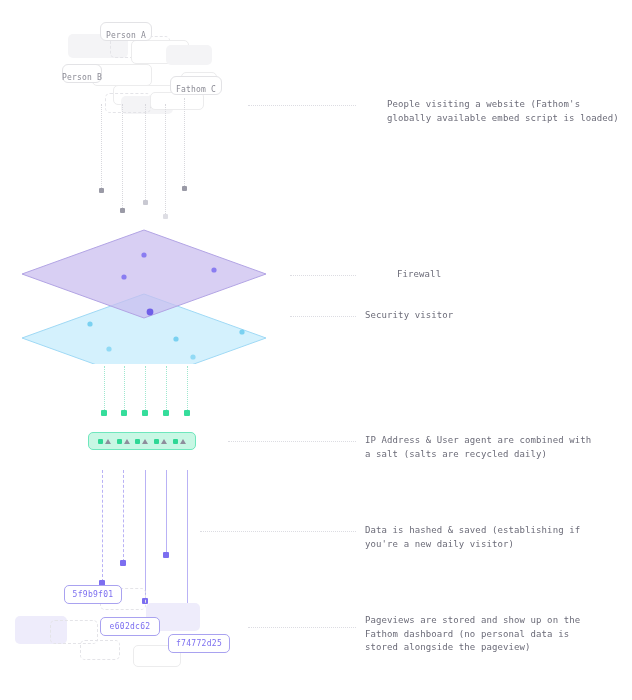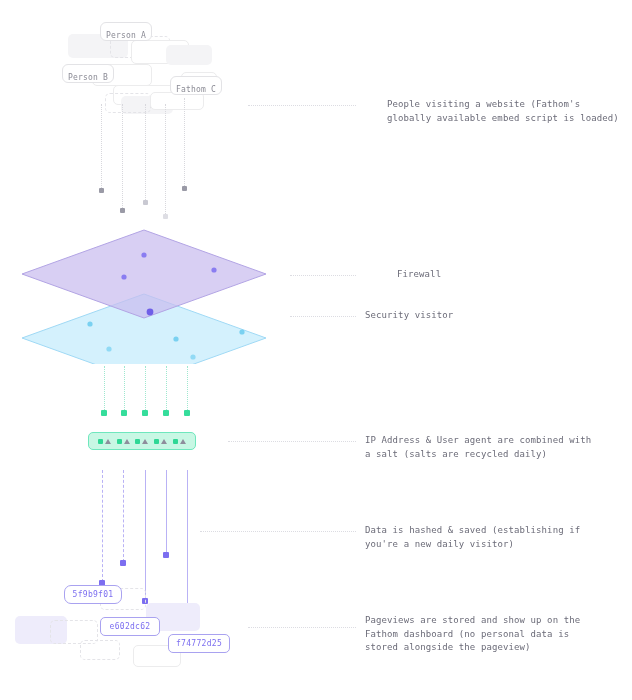--- a/index.html
+++ b/index.html
@@ -155,21 +155,21 @@
     <div class="abs ghost-outline" style="left:92px;  top:64px; width:60px; height:22px;"></div>
     <div class="abs ghost-outline" style="left:113px; top:85px; width:62px; height:20px;"></div>
     <div class="abs ghost" style="left:121px; top:96px; width:52px; height:18px;"></div>
     <div class="abs ghost-dotted" style="left:105px; top:93px; width:46px; height:20px;"></div>
     <div class="abs ghost-outline" style="left:150px; top:92px; width:54px; height:18px;"></div>
     <div class="abs ghost-outline" style="left:181px; top:72px; width:36px; height:20px;"></div>
 
     <div class="abs chip" style="left:100px; top:22px; width:52px; height:19px;">
       <span>Person A</span>
     </div>
-    <div class="abs chip" style="left:62px; top:64px; width:52px; height:19px;">
+    <div class="abs chip" style="left:62px; top:64px; width:40px; height:19px;">
       <span>Person B</span>
     </div>
     <div class="abs chip" style="left:170px; top:76px; width:52px; height:19px;">
       <span>Fathom C</span>
     </div>
 
     <div class="abs vline-grey" style="left:101px; top:104px; height:84px;"></div>
     <div class="abs dot-grey" style="left:99px;  top:188px;"></div>
 
     <div class="abs vline-grey" style="left:122px; top:104px; height:104px;"></div>
@@ -283,21 +283,21 @@
 
   <div>
 
     <div class="abs ghost-dotted" style="left:100px; top:588px; width:46px; height:22px;"></div>
     <div class="abs ghost-violet" style="left:146px; top:603px; width:54px; height:28px;"></div>
     <div class="abs ghost-violet" style="left:15px;  top:616px; width:52px; height:28px;"></div>
     <div class="abs ghost-dotted" style="left:50px;  top:620px; width:48px; height:24px;"></div>
     <div class="abs ghost-outline" style="left:133px; top:645px; width:48px; height:22px;"></div>
     <div class="abs ghost-dotted" style="left:80px;  top:640px; width:40px; height:20px;"></div>
 
-    <div class="abs hash" style="left:64px; top:585px; width:58px; height:19px;border-radius:7px;">
+    <div class="abs hash" style="left:64px; top:585px; width:58px; height:19px;">
       <span>5f9b9f01</span>
     </div>
     <div class="abs hash" style="left:100px; top:617px; width:60px; height:19px;">
       <span>e602dc62</span>
     </div>
     <div class="abs hash" style="left:168px; top:634px; width:62px; height:19px;">
       <span>f74772d25</span>
     </div>
 
     <div class="abs connector" style="left:248px; top:627px; width:108px;"></div>

